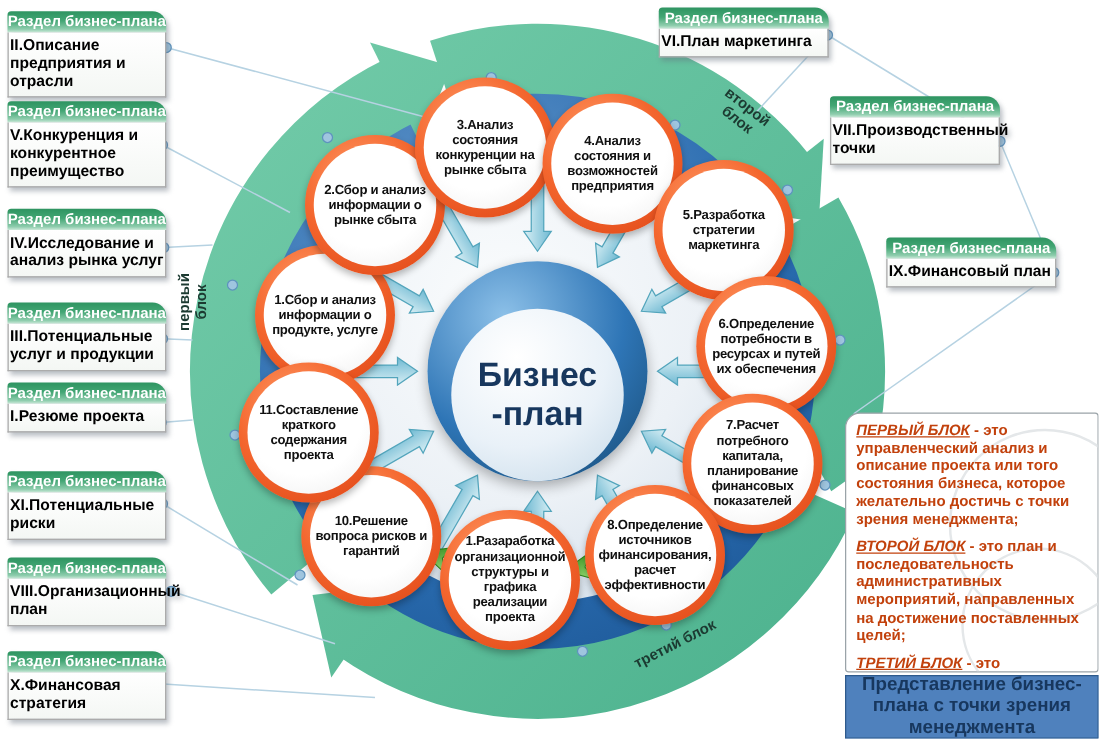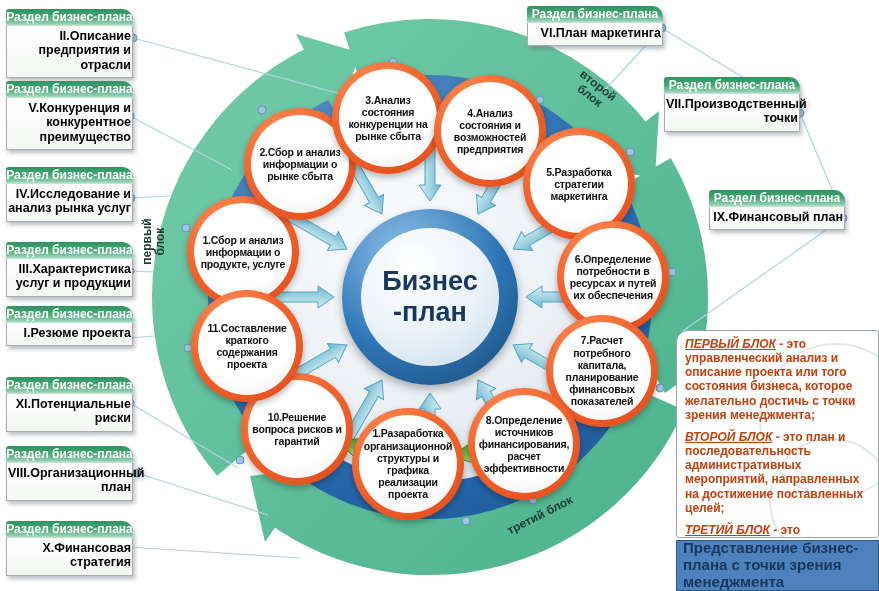--- a/index.html
+++ b/index.html
@@ -8,45 +8,45 @@
   
   .disk-blue{position:absolute;left:198px;top:65px;width:464px;height:464px;border-radius:50%;z-index:1;
     background:radial-gradient(circle at 38% 30%, #6B9CCD 0%, #2A6CB0 55%, #174F8C 100%);}
   .disk-light{position:absolute;left:245px;top:112px;width:370px;height:370px;border-radius:50%;z-index:3;
     background:radial-gradient(circle at 42% 35%, #FAFCFD 0%, #ECF1F6 50%, #C9D8E6 100%);}
   .svg-under{position:absolute;left:0;top:0;z-index:2;}
   .svg-over{position:absolute;left:0;top:0;z-index:4;}
   
   .center-circle{position:absolute;left:342px;top:209px;width:176px;height:176px;border-radius:50%;z-index:5;
     background:radial-gradient(circle at 35% 25%, #8CC0E8 0%, #2E75B6 55%, #16486F 100%);
-    box-shadow:0 4px 10px rgba(0,0,0,.3);display:flex;align-items:center;justify-content:center;}
+    box-shadow:0 4px 10px rgba(0,0,0,.3);display:flex;align-items:flex-end;justify-content:center;}
   .center-inner{width:138px;height:138px;border-radius:50%;
     background:radial-gradient(circle at 38% 28%, #FFFFFF 0%, #E9F1F8 55%, #C5D9E8 100%);
     display:flex;flex-direction:column;align-items:center;justify-content:center;
     font-weight:bold;font-size:27px;color:#17375E;line-height:1.15;}
   
   .step{position:absolute;width:112px;height:112px;border-radius:50%;z-index:5;
     background:radial-gradient(circle at 38% 30%, #FF9A66 0%, #F4672F 45%, #DE4414 100%);
     box-shadow:0 3px 6px rgba(0,0,0,.28);display:flex;align-items:center;justify-content:center;}
   .step-inner{width:94px;height:94px;border-radius:50%;
     background:radial-gradient(circle at 45% 35%, #FFFFFF 58%, #F4F4F4 85%, #DCE2E6 100%);
     display:flex;align-items:center;justify-content:center;text-align:center;
     font-weight:bold;font-size:10.5px;line-height:1.16;color:#101010;letter-spacing:-0.2px;padding:2px;}
-  .s1{left:187px;top:196px;} .s2{left:244px;top:108px;} .s3{left:332px;top:62px;}
+  .s1{left:204px;top:196px;} .s2{left:244px;top:108px;} .s3{left:332px;top:62px;}
   .s4{left:434px;top:75px;}  .s5{left:523px;top:128px;} .s6{left:557px;top:221px;align-items:center;}
   .s7{left:546px;top:315px;} .s8{left:468px;top:388px;} .s9{left:352px;top:408px;}
   .s10{left:241px;top:373px;}.s11{left:191px;top:290px;}
   
   .lbl{position:absolute;width:127px;z-index:7;filter:drop-shadow(2px 3px 2px rgba(100,110,125,.45));}
   .lbl.r{width:136px;}
   .lbl-h{background:linear-gradient(180deg,#2E9461 0%,#43A674 45%,#8FCDAE 85%,#CDEADA 100%);
     color:#fff;font-weight:bold;font-size:12px;text-align:center;padding:1px 0 2px;
     border-radius:3px 11px 0 0;}
   .lbl-b{background:linear-gradient(180deg,#FFFFFF,#F4F7F4);border:1px solid #ABABAB;border-top:none;
-    font-weight:bold;font-size:12.5px;text-align:right;color:#000;padding:3px 1px 5px;line-height:1.15;}
+    font-weight:bold;font-size:12.5px;text-align:left;color:#000;padding:3px 1px 5px;line-height:1.15;}
   .lb0{left:6px;top:9px;}   .lb1{left:6px;top:81px;}  .lb2{left:6px;top:167px;}
   .lb3{left:6px;top:242px;} .lb4{left:6px;top:306px;} .lb5{left:6px;top:377px;}
   .lb6{left:6px;top:446px;} .lb7{left:6px;top:521px;}
   .rb0{left:527px;top:6px;} .rb1{left:664px;top:77px;} .rb2{left:709px;top:190px;}
   
   .tag{position:absolute;z-index:6;font-weight:bold;font-size:12px;color:#1C3A31;
     text-align:center;line-height:1.05;width:72px;}
   .tag1{left:118px;top:229px;transform:rotate(-90deg);}
   .tag2{left:558px;top:78px;transform:rotate(38deg);}
   .tag3{left:504px;top:509px;transform:rotate(-27deg);}
@@ -55,21 +55,21 @@
     background:#FFFFFF;border:1px solid #9AA3A8;border-radius:12px 3px 3px 3px;
     padding:6px 6px 0 8px;box-sizing:border-box;overflow:hidden;}
   .legend p{position:relative;margin:0 0 8px;font-size:12px;font-weight:bold;color:#c2410c;line-height:1.18;}
   .term{font-style:italic;text-decoration:underline;}
   .deco{position:absolute;border:2px solid #E4E7E9;border-radius:50%;}
   .deco1{width:150px;height:150px;right:-35px;top:12px;}
   .deco2{width:120px;height:120px;right:-15px;bottom:-25px;}
   
   .footer{position:absolute;left:676px;top:540px;width:203px;height:51px;z-index:8;
     background:#4F81BD;border:1px solid #2E5A8C;box-sizing:border-box;
-    display:flex;align-items:center;justify-content:center;
+    display:flex;align-items:center;justify-content:center;text-align:center;
     font-weight:bold;font-size:15px;color:#17375E;line-height:1.13;padding:0 6px;}
 </style>
 </head>
 <body>
 
 <div id="stage">
 
   <div class="disk-blue"></div>
 
   <svg class="svg-under" width="879" height="591" viewBox="0 0 879 591">
@@ -229,21 +229,21 @@
   <div class="lbl lb1">
     <div class="lbl-h">Раздел бизнес-плана</div>
     <div class="lbl-b">V.Конкуренция и конкурентное преимущество</div>
   </div>
   <div class="lbl lb2">
     <div class="lbl-h">Раздел бизнес-плана</div>
     <div class="lbl-b">IV.Исследование и анализ рынка услуг</div>
   </div>
   <div class="lbl lb3">
     <div class="lbl-h">Раздел бизнес-плана</div>
-    <div class="lbl-b">III.Характеристика услуг и продукции</div>
+    <div class="lbl-b">III.Потенциальные услуг и продукции</div>
   </div>
   <div class="lbl lb4">
     <div class="lbl-h">Раздел бизнес-плана</div>
     <div class="lbl-b">I.Резюме проекта</div>
   </div>
   <div class="lbl lb5">
     <div class="lbl-h">Раздел бизнес-плана</div>
     <div class="lbl-b">XI.Потенциальные риски</div>
   </div>
   <div class="lbl lb6">

